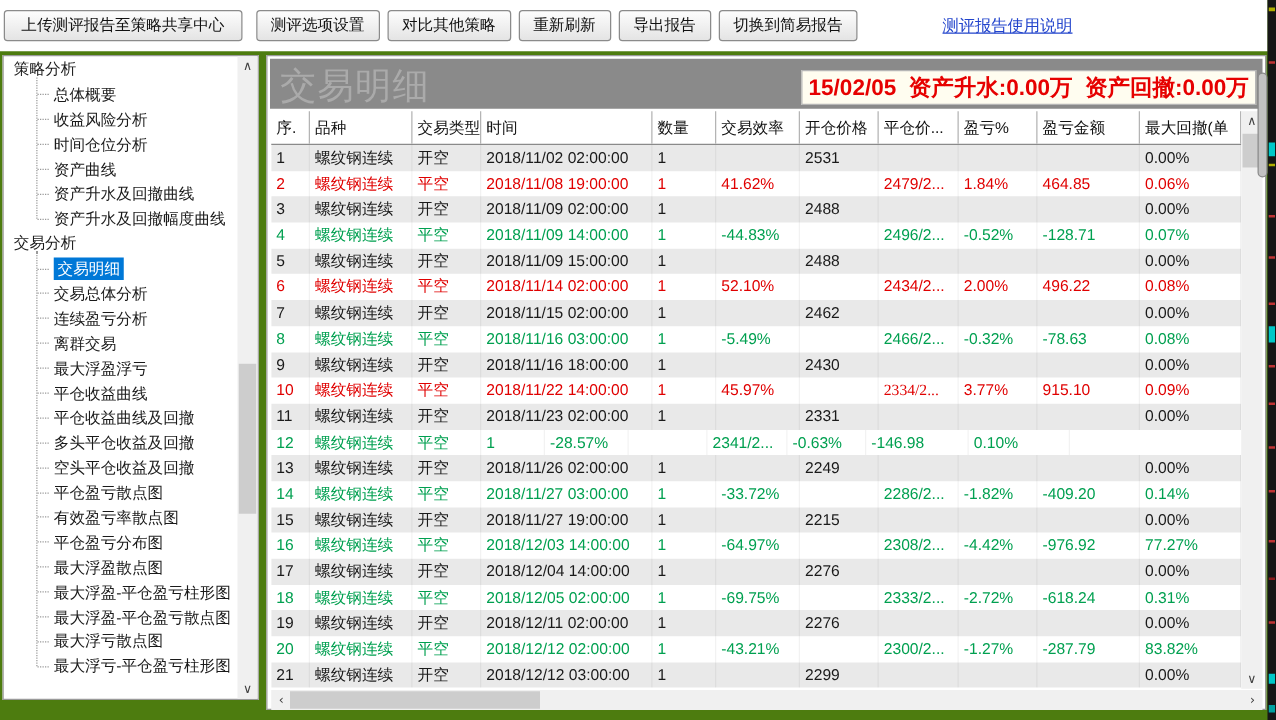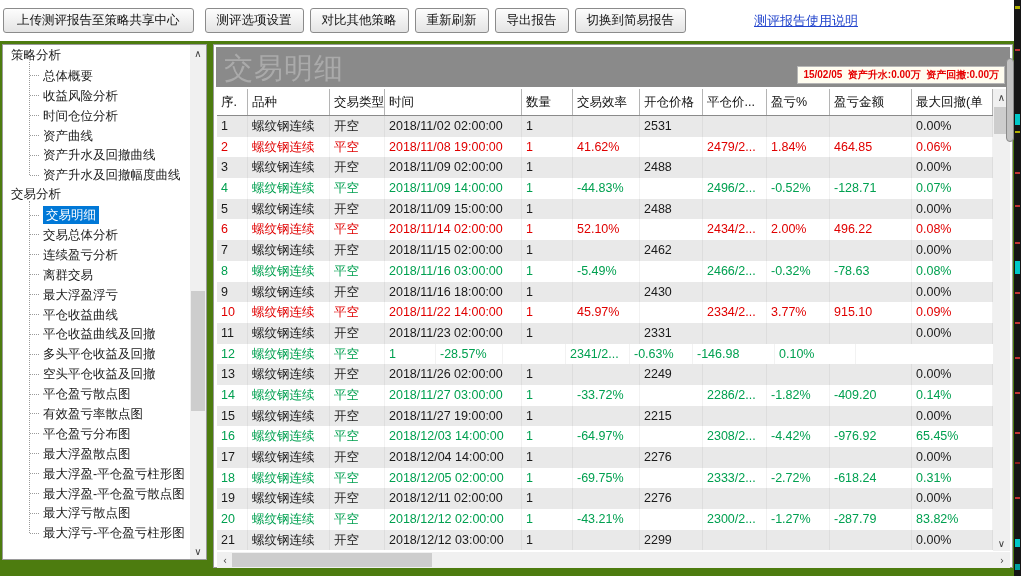--- a/index.html
+++ b/index.html
@@ -32,21 +32,21 @@
   .sb-scroll{position:absolute;right:0;top:0;width:16px;height:514px;background:#f0f0f0;}
   .sb-thumb{position:absolute;left:1px;top:246px;width:14px;height:120px;background:#cdcdcd;}
 
   
   .main{position:absolute;left:213px;top:44px;width:800px;height:524px;background:#fff;
         border:1px solid #9a9a9a;}
   .title-bar{position:absolute;left:2px;top:2px;right:2px;height:40px;background:#8a8a8a;}
   .main-title{position:absolute;left:8px;top:0;font-family:"DejaVu Serif","Liberation Serif",serif;
         font-size:29px;line-height:42px;color:#aaaaaa;letter-spacing:1px;}
   .info-badge{position:absolute;right:5px;bottom:3px;background:#fffdf0;border:1px solid #b6b6b6;
-        color:#e60000;font-size:10px;font-weight:bold;padding:1px 5px;white-space:pre;}
+        color:#e60000;font-size:18px;font-weight:bold;padding:1px 5px;white-space:pre;}
 
   
   .thead{position:absolute;left:3px;top:44px;width:776px;height:27px;display:flex;
          background:#fff;border-bottom:1px solid #8a8a8a;}
   .hcell{height:100%;line-height:26px;padding-left:4px;font-size:12.5px;color:#111;
          border-right:1px solid #b4b4b4;white-space:nowrap;overflow:hidden;flex:none;}
   .tbody{position:absolute;left:3px;top:71px;width:776px;height:435px;overflow:hidden;}
   .trow{display:flex;height:20.7px;line-height:20.7px;font-size:12.5px;}
   .trow:nth-child(odd){background:#e9e9e9;}
   .trow.black{color:#1a1a1a;}
@@ -337,21 +337,21 @@
           <div class="tcell" style="width: 81px;">0.00%</div>
         </div>
         <div class="trow red">
           <div class="tcell" style="width: 31px;">10</div>
           <div class="tcell" style="width: 82px;">螺纹钢连续</div>
           <div class="tcell" style="width: 55px;">平空</div>
           <div class="tcell" style="width: 137px;">2018/11/22 14:00:00</div>
           <div class="tcell" style="width: 51px;">1</div>
           <div class="tcell" style="width: 67px;">45.97%</div>
           <div class="tcell" style="width: 63px;"></div>
-          <div class="tcell" style="width: 64px;">2334/2...</div>
+          <div class="tcell" style="width: 64px; font-family: Liberation Serif, serif;">2334/2...</div>
           <div class="tcell" style="width: 63px;">3.77%</div>
           <div class="tcell" style="width: 82px;">915.10</div>
           <div class="tcell" style="width: 81px;">0.09%</div>
         </div>
         <div class="trow black">
           <div class="tcell" style="width: 31px;">11</div>
           <div class="tcell" style="width: 82px;">螺纹钢连续</div>
           <div class="tcell" style="width: 55px;">开空</div>
           <div class="tcell" style="width: 137px;">2018/11/23 02:00:00</div>
           <div class="tcell" style="width: 51px;">1</div>
@@ -417,21 +417,21 @@
           <div class="tcell" style="width: 31px;">16</div>
           <div class="tcell" style="width: 82px;">螺纹钢连续</div>
           <div class="tcell" style="width: 55px;">平空</div>
           <div class="tcell" style="width: 137px;">2018/12/03 14:00:00</div>
           <div class="tcell" style="width: 51px;">1</div>
           <div class="tcell" style="width: 67px;">-64.97%</div>
           <div class="tcell" style="width: 63px;"></div>
           <div class="tcell" style="width: 64px;">2308/2...</div>
           <div class="tcell" style="width: 63px;">-4.42%</div>
           <div class="tcell" style="width: 82px;">-976.92</div>
-          <div class="tcell" style="width: 81px;">65.45%</div>
+          <div class="tcell" style="width: 81px;">77.27%</div>
         </div>
         <div class="trow black">
           <div class="tcell" style="width: 31px;">17</div>
           <div class="tcell" style="width: 82px;">螺纹钢连续</div>
           <div class="tcell" style="width: 55px;">开空</div>
           <div class="tcell" style="width: 137px;">2018/12/04 14:00:00</div>
           <div class="tcell" style="width: 51px;">1</div>
           <div class="tcell" style="width: 67px;"></div>
           <div class="tcell" style="width: 63px;">2276</div>
           <div class="tcell" style="width: 64px;"></div>

